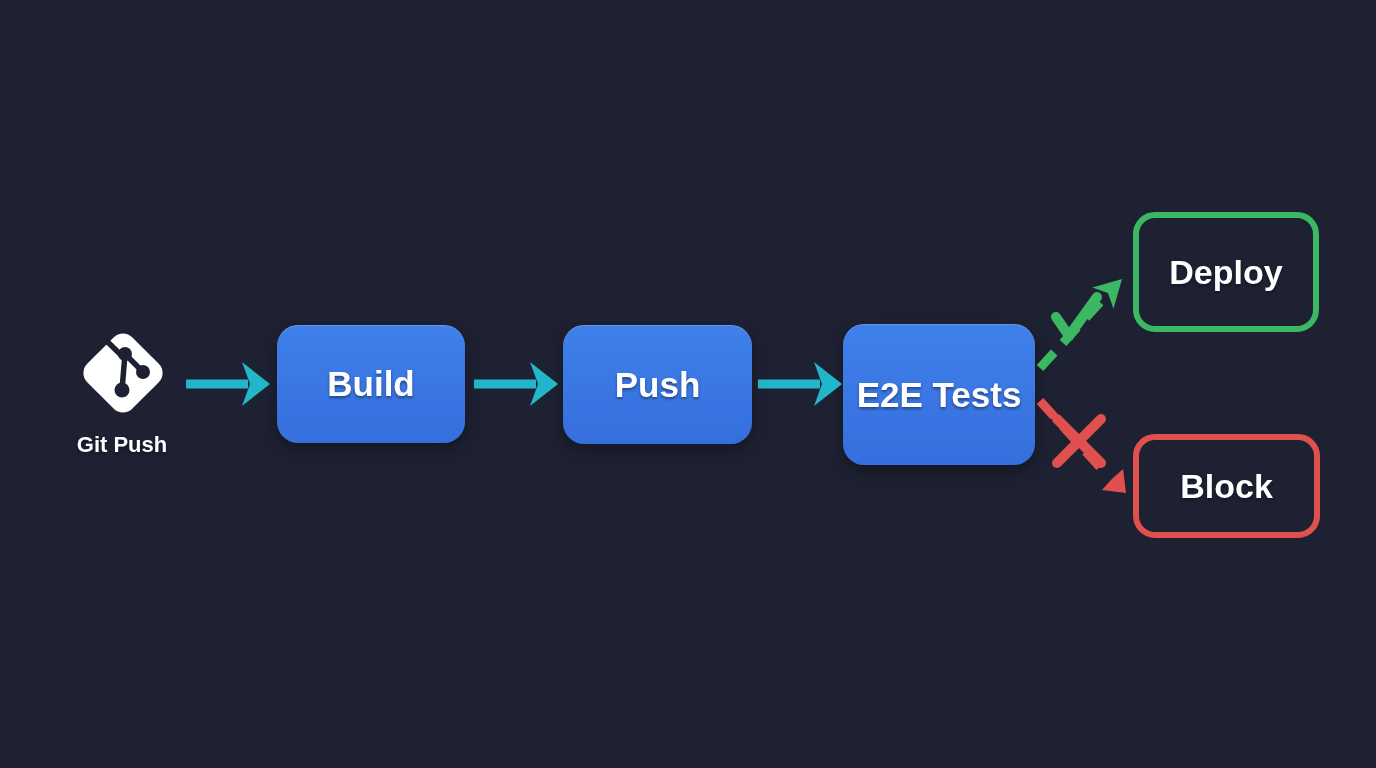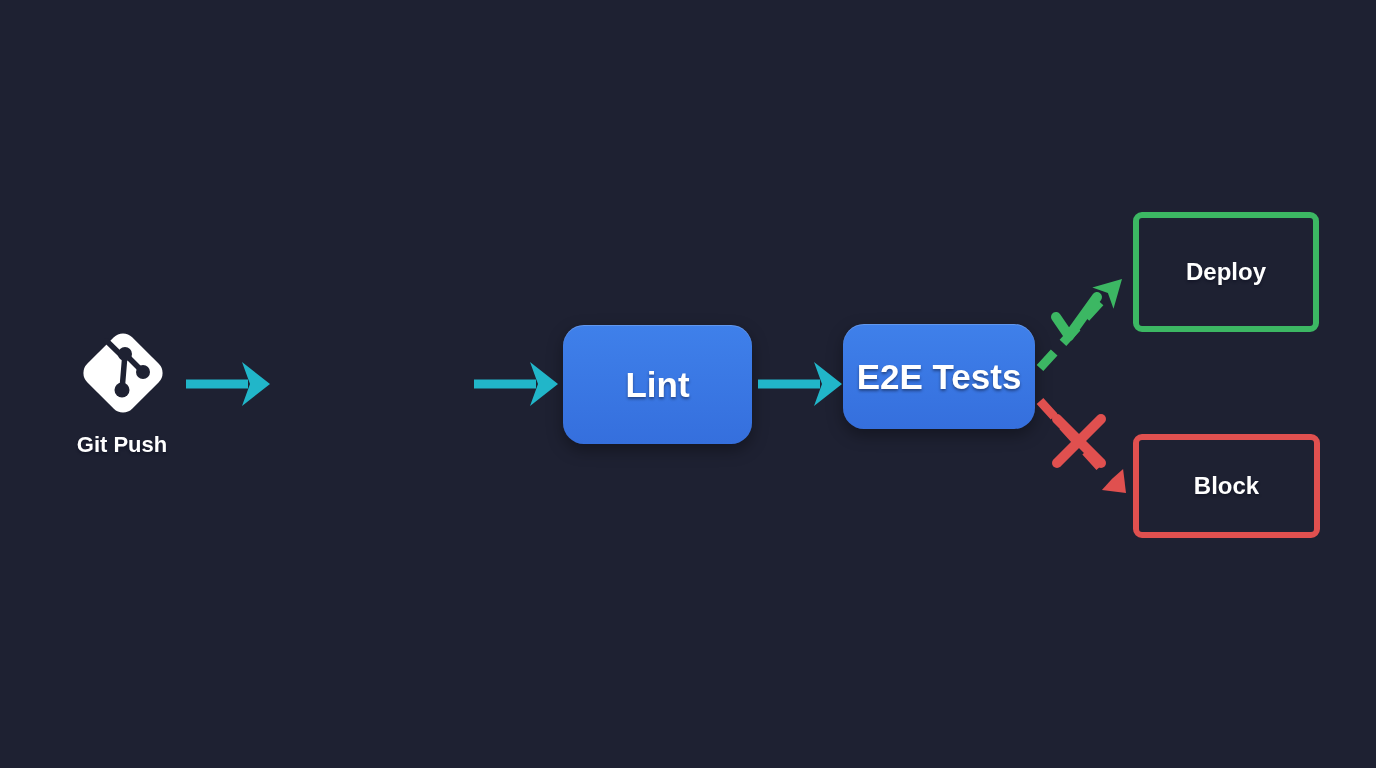--- a/index.html
+++ b/index.html
@@ -31,27 +31,27 @@
     box-sizing:border-box;
   }
   .stage{
     background:linear-gradient(180deg,var(--stage-fill) 0%,var(--stage-fill-dark) 100%);
     border-radius:21px;
     box-shadow:0 6px 16px rgba(0,0,0,.35), inset 0 1px 0 rgba(255,255,255,.18);
   }
   .outcome{
     background:transparent;
     border:6px solid var(--pass-green);
-    border-radius:9px;
-    font-size:24px;
+    border-radius:22px;
+    font-size:34px;
   }
   .outcome.fail{border-color:var(--fail-red);}
   #node-build{left:277px;top:325px;width:188px;height:118px;}
   #node-lint{left:563px;top:325px;width:189px;height:119px;}
-  #node-e2e{left:843px;top:324px;width:192px;height:105px;}
+  #node-e2e{left:843px;top:324px;width:192px;height:141px;}
   #node-deploy{left:1133px;top:212px;width:186px;height:120px;}
   #node-block{left:1133px;top:434px;width:187px;height:104px;}
   .git-node{position:absolute;left:0;top:0;}
   .git-icon{position:absolute;left:76px;top:326px;width:94px;height:94px;}
   .git-label{
     position:absolute;left:22px;top:432px;width:200px;
     text-align:center;color:var(--text);
     font-weight:700;font-size:22px;
     text-shadow:0 2px 3px rgba(8,12,28,.45);
   }
@@ -77,21 +77,22 @@
       <line class="git-glyph" x1="30.7" y1="15" x2="45" y2="29"></line>
       <line class="git-glyph" x1="49" y1="28" x2="46" y2="64"></line>
       <line class="git-glyph" x1="49" y1="28" x2="67" y2="46"></line>
       <circle class="git-dot" cx="49" cy="28" r="7"></circle>
       <circle class="git-dot" cx="46" cy="64" r="7.5"></circle>
       <circle class="git-dot" cx="67" cy="46" r="7"></circle>
     </svg>
     <div class="git-label">Git Push</div>
   </div>
 
-  <div class="box stage" id="node-lint">Lint</div>
+  <div class="box stage" id="node-build">Build</div>
+  <div class="box stage" id="node-lint">Push</div>
   <div class="box stage" id="node-e2e">E2E Tests</div>
 
   <div class="box outcome pass" id="node-deploy">Deploy</div>
   <div class="box outcome fail" id="node-block">Block</div>
 
   <svg class="edges" viewBox="0 0 1376 768" aria-hidden="true">
 
     <g>
       <line class="teal-shaft" x1="186" y1="384" x2="248" y2="384"></line>
       <polygon class="teal-head" points="270,384 242,362 250,384 242,406"></polygon>

